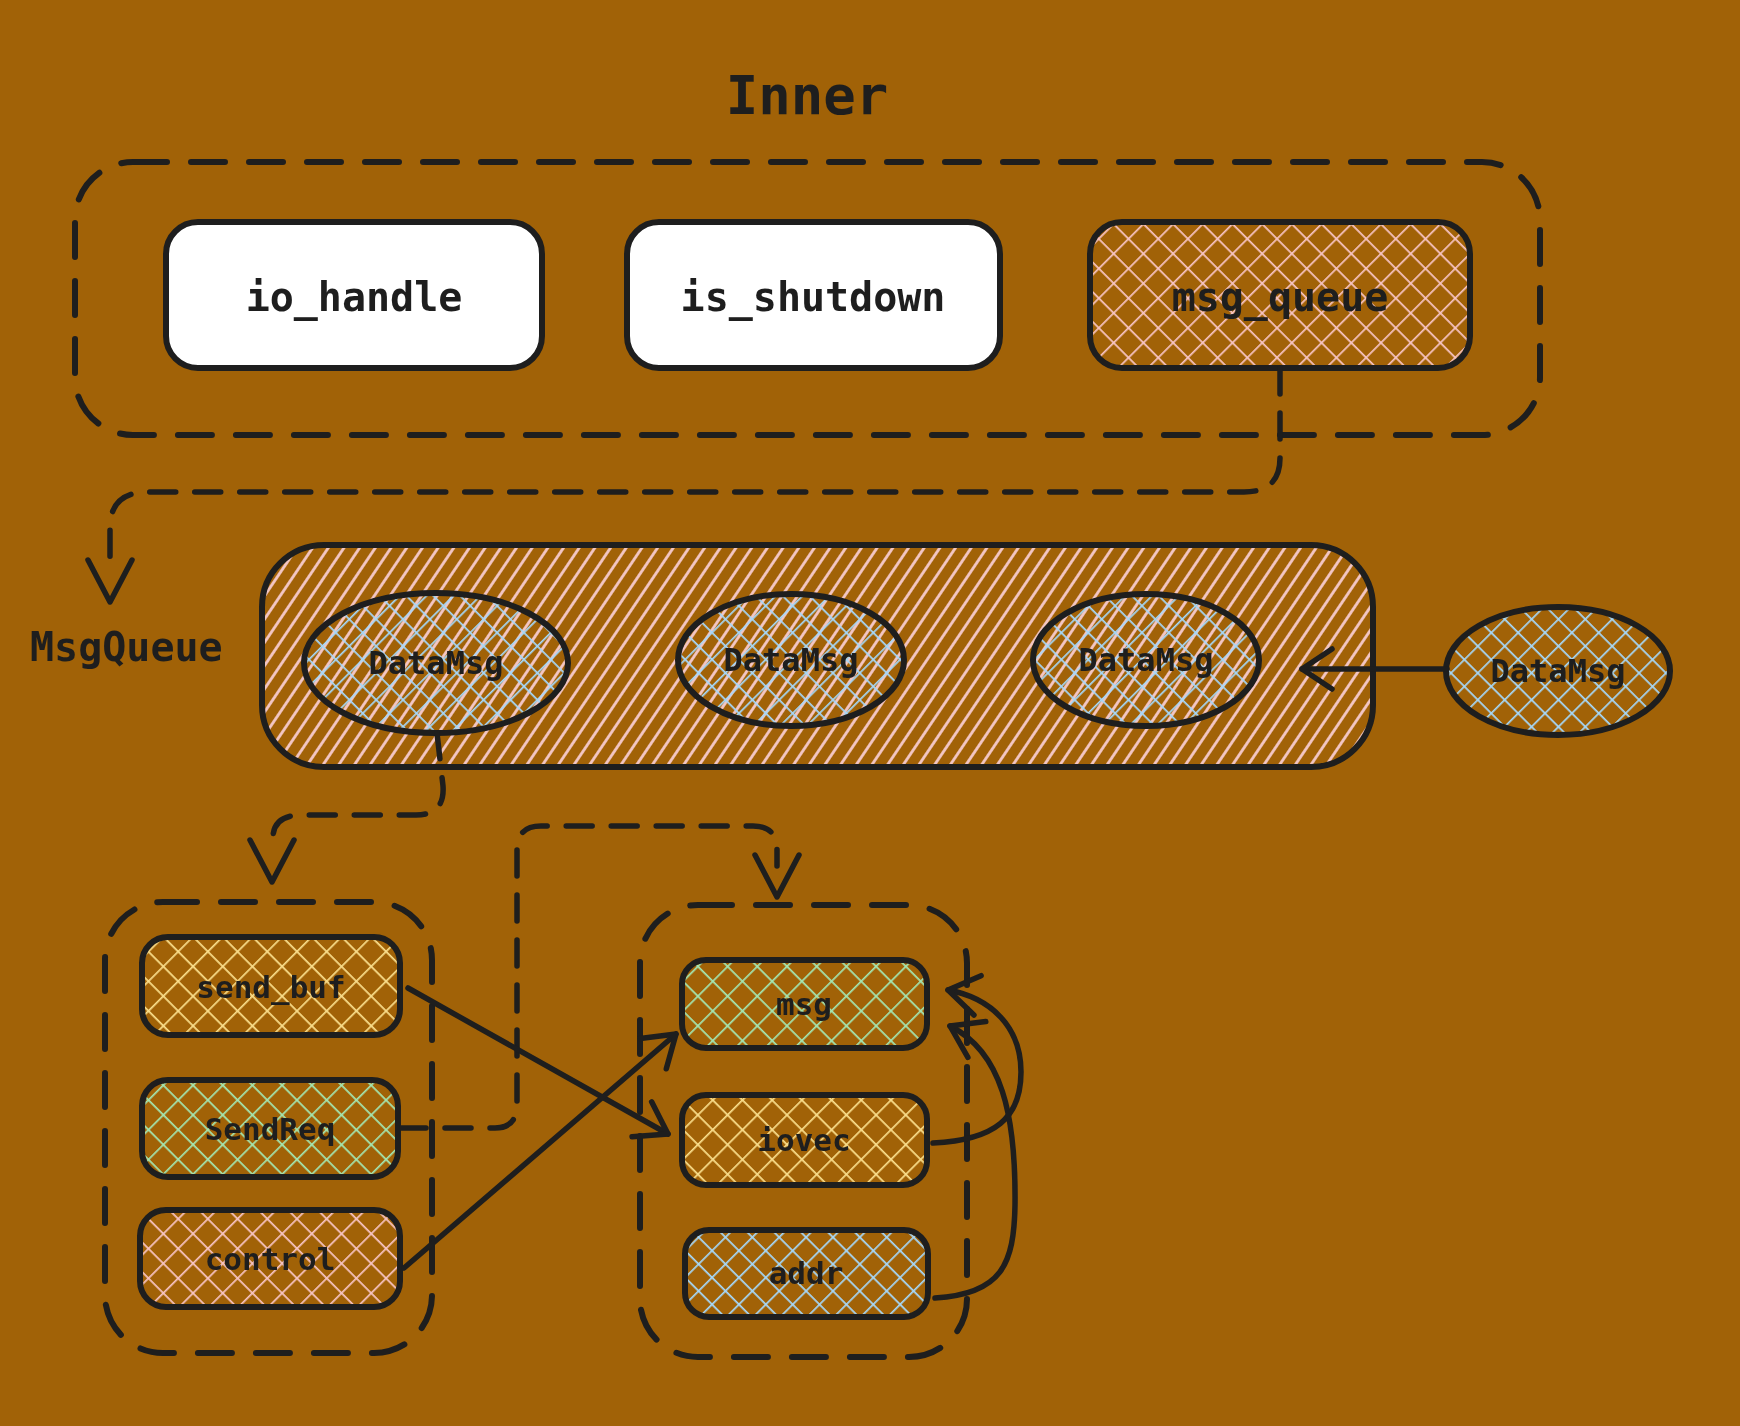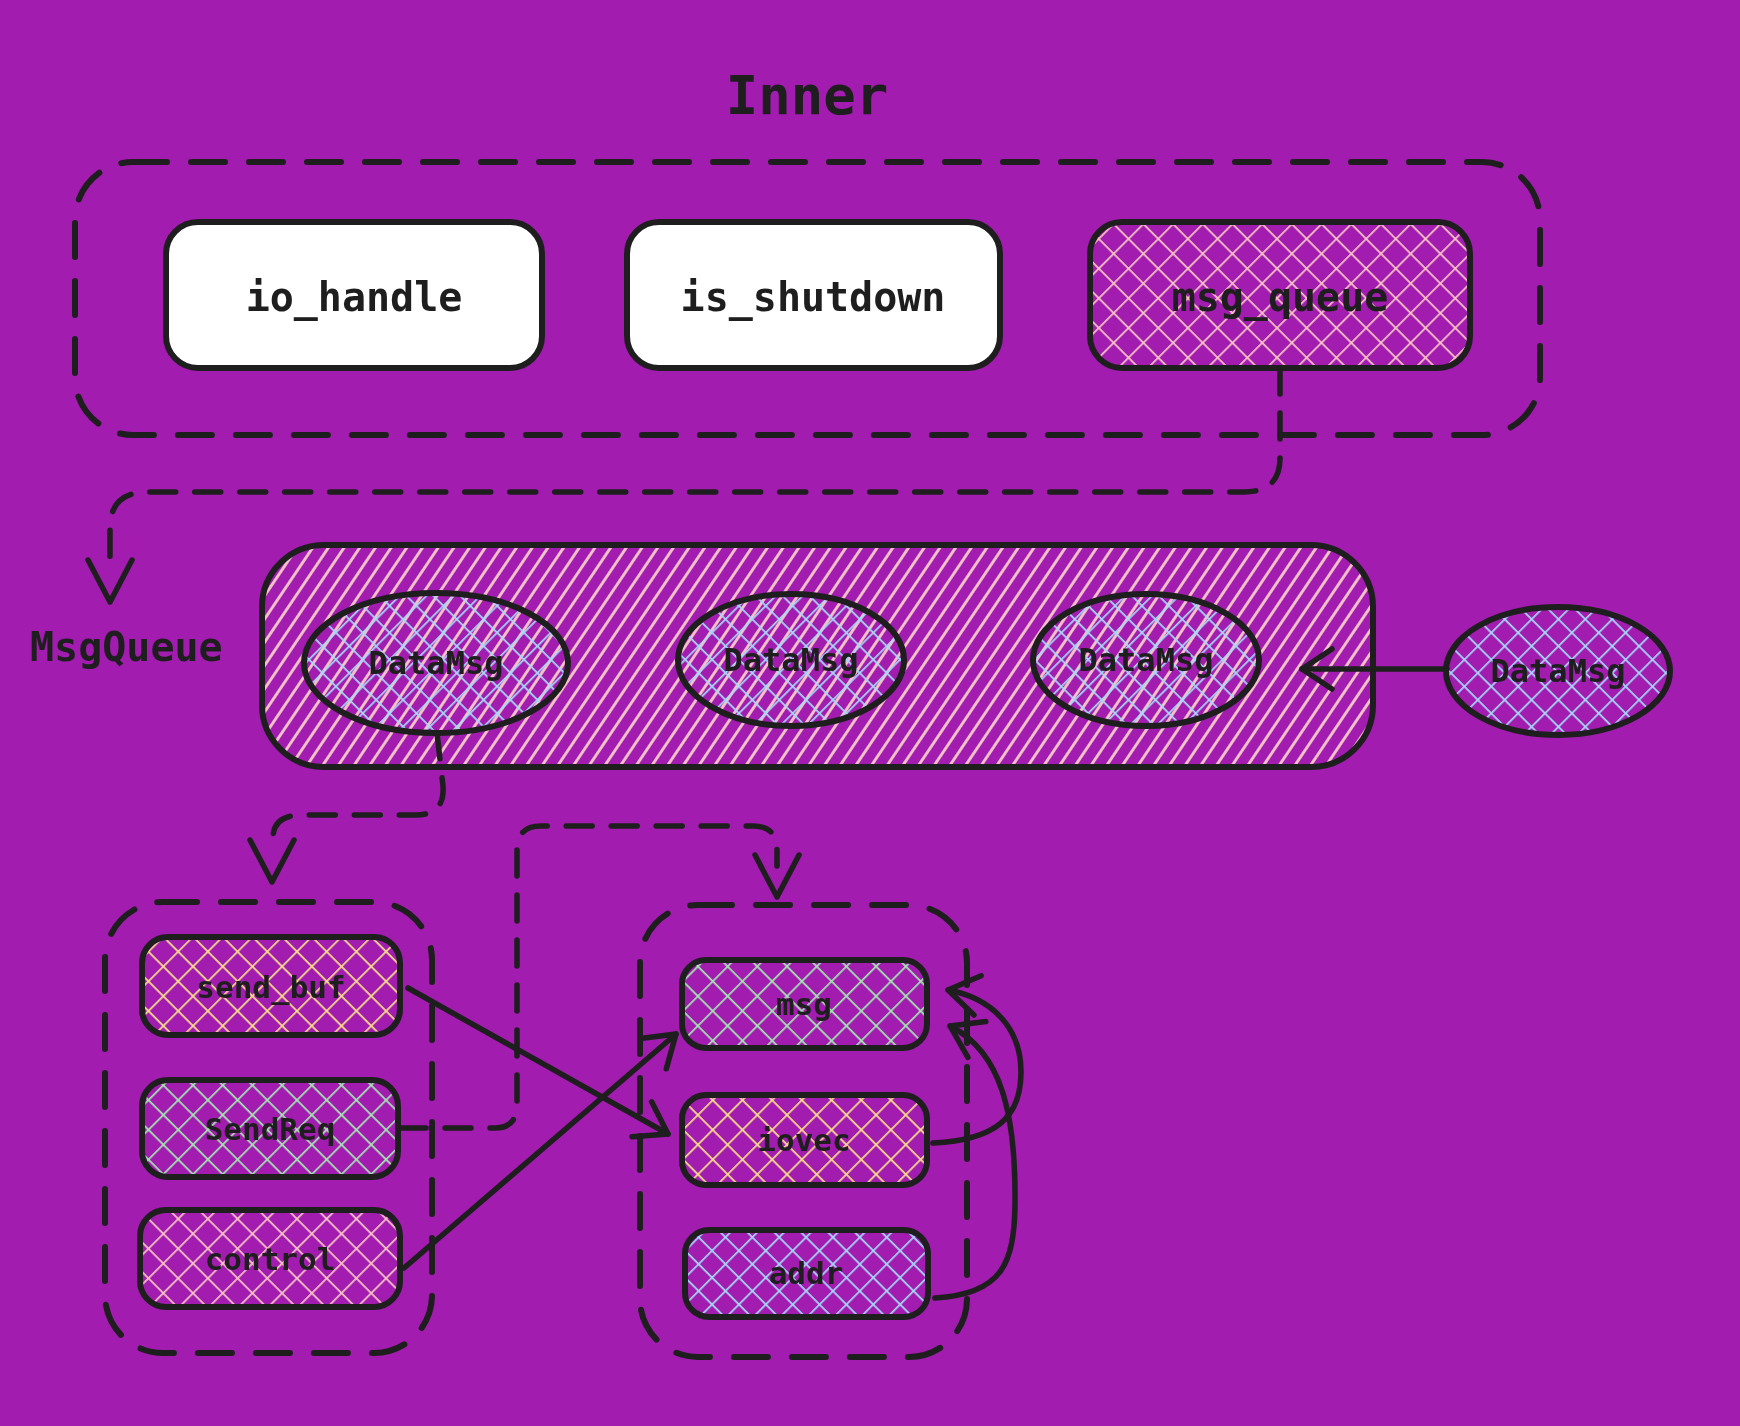--- a/index.html
+++ b/index.html
@@ -5,21 +5,21 @@
   html, body {
     margin: 0;
     padding: 0;
     background: #ffffff;
     font-family: "DejaVu Sans Mono", "Liberation Mono", monospace;
   }
   .canvas-wrap {
     width: 1740px;
     height: 1426px;
     position: relative;
-    background: #a21caf;
+    background: #a16207;
   }
   svg { display: block; }
   text {
     font-family: "DejaVu Sans Mono", "Liberation Mono", monospace;
     font-weight: bold;
     fill: #1e1e1e;
   }
   .node-label   { font-size: 40px; }
   .small-label  { font-size: 31px; }
   .ellipse-label{ font-size: 32px; }

